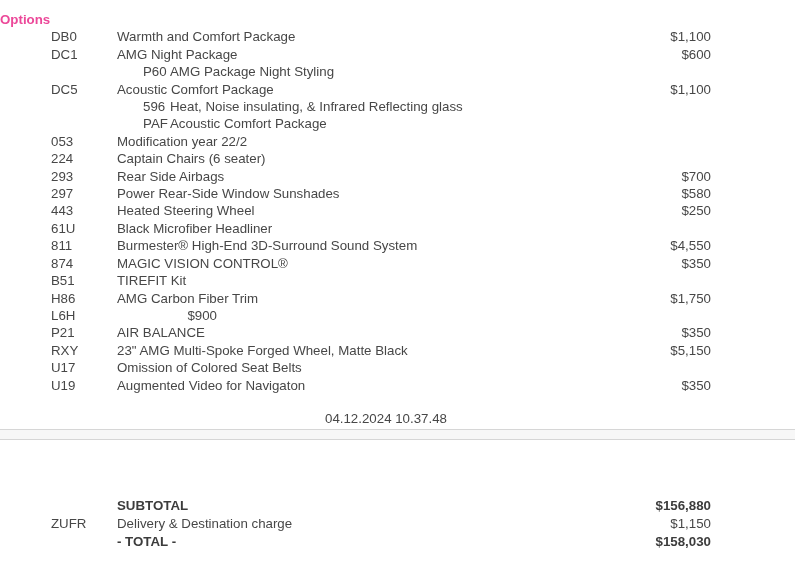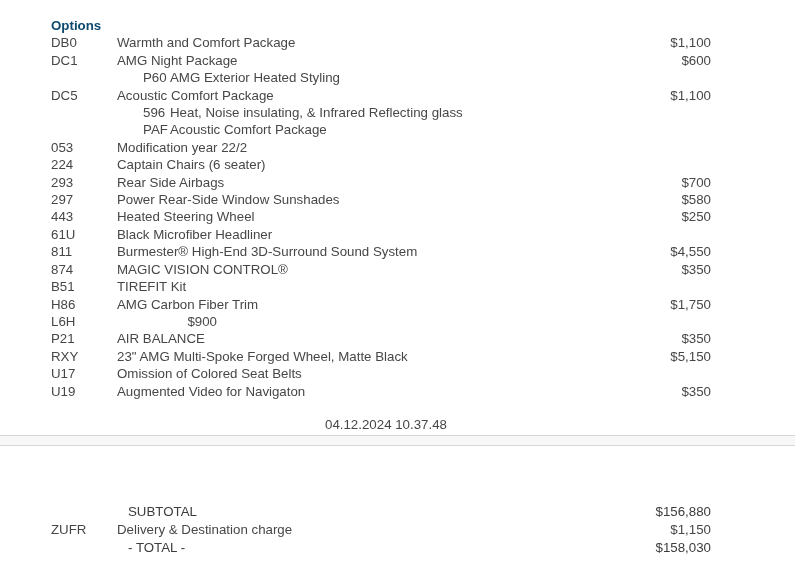--- a/index.html
+++ b/index.html
@@ -8,25 +8,24 @@
     position: relative;
     width: 795px;
     height: 569px;
     background: #ffffff;
     font-family: "Liberation Sans", sans-serif;
     font-size: 13.3px;
     color: #474747;
     overflow: hidden;
   }
   .title {
-    margin: 17px 0 0 0;
-    padding-left: 51px;
+    margin: 11px 0 0 0;
     line-height: 17.4px;
     font-weight: bold;
-    color: #0c4a6e;
+    color: #ec4899;
   }
   .row {
     display: flex;
     align-items: baseline;
     line-height: 17.4px;
     padding: 0 84px 0 51px;
     white-space: nowrap;
   }
   .c-code  { flex: none; width: 66px; }
   .c-desc  { flex: 1 1 auto; min-width: 0; }
@@ -44,21 +43,21 @@
   }
   .divider {
     margin: 2px 0 0 0;
     height: 11px;
     border-top: 1px solid #d6d6d6;
     border-bottom: 1px solid #d6d6d6;
     background: #f7f7f7;
   }
   .totals { margin-top: 57px; }
   .totals .row { line-height: 17.8px; }
-  .bold { font-weight: normal; color: #3c3c3c; margin-left: 11px; }
+  .bold { font-weight: bold; color: #3c3c3c; }
 </style>
 </head>
 <body>
 
 <div class="doc">
   <div class="title">Options</div>
 
   <div id="options-list">
   <div class="row">
     <span class="c-code">DB0</span>
@@ -67,21 +66,21 @@
   </div>
 
   <div class="row">
     <span class="c-code">DC1</span>
     <span class="c-desc">AMG Night Package</span>
     <span class="c-price">$600</span>
   </div>
 
   <div class="row">
     <span class="c-code"></span>
-    <span class="c-desc"><span class="sub-code">P60</span><span>AMG Exterior Heated Styling</span></span>
+    <span class="c-desc"><span class="sub-code">P60</span><span>AMG Package Night Styling</span></span>
     <span class="c-price"></span>
   </div>
 
   <div class="row">
     <span class="c-code">DC5</span>
     <span class="c-desc">Acoustic Comfort Package</span>
     <span class="c-price">$1,100</span>
   </div>
 
   <div class="row">

